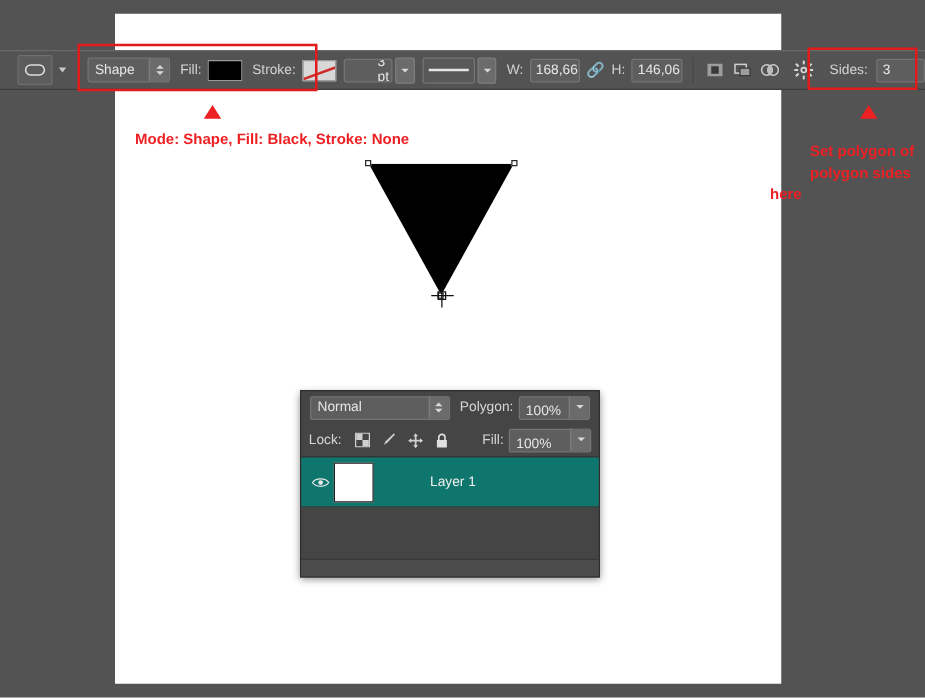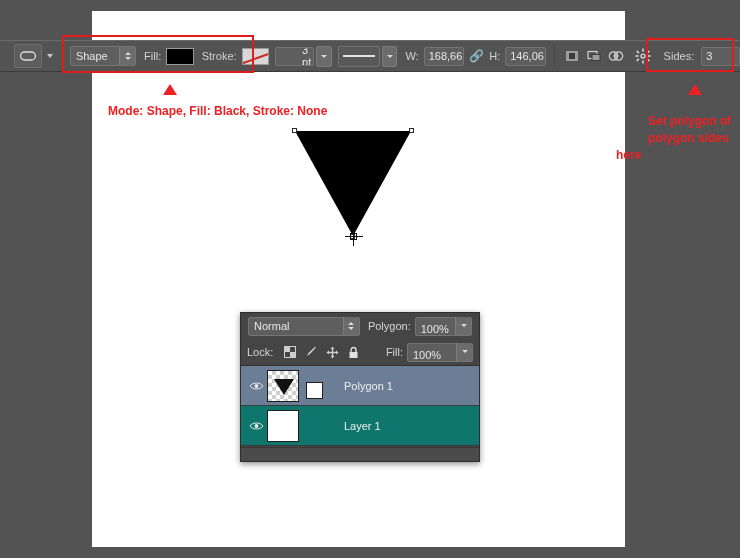--- a/index.html
+++ b/index.html
@@ -583,37 +583,20 @@
     <div class="sel opacity-field">
       <span>100%</span>
       <span class="spinner">
         <span class="sp-down"></span>
       </span>
     </div>
   </div>
 
   <div class="lp-sub"></div>
 
-  <div class="layer-row selected">
-    <span class="eye">
-      <svg width="15" height="10" viewBox="0 0 15 10">
-        <path d="M1,5 C3.5,1 11.5,1 14,5 C11.5,9 3.5,9 1,5 Z" fill="none" stroke="#e8e8e8" stroke-width="1"></path>
-        <circle cx="7.5" cy="5" r="1.9" fill="#e8e8e8"></circle>
-      </svg>
-    </span>
-    <span class="thumb checker">
-      <svg class="mini-tri" width="20" height="16" viewBox="0 0 20 16">
-        <polygon points="0,0 20,0 10,16" fill="#111111"></polygon>
-      </svg>
-    </span>
-    <span class="mask-thumb">
-      <span class="mask-vec"></span>
-    </span>
-    <span class="layer-name">Polygon 1</span>
-  </div>
 
   <div class="layer-row">
     <span class="eye">
       <svg width="15" height="10" viewBox="0 0 15 10">
         <path d="M1,5 C3.5,1 11.5,1 14,5 C11.5,9 3.5,9 1,5 Z" fill="none" stroke="#e8e8e8" stroke-width="1"></path>
         <circle cx="7.5" cy="5" r="1.9" fill="#e8e8e8"></circle>
       </svg>
     </span>
     <span class="thumb"></span>
     <span class="layer-name" style="margin-left:45px;">Layer 1</span>

